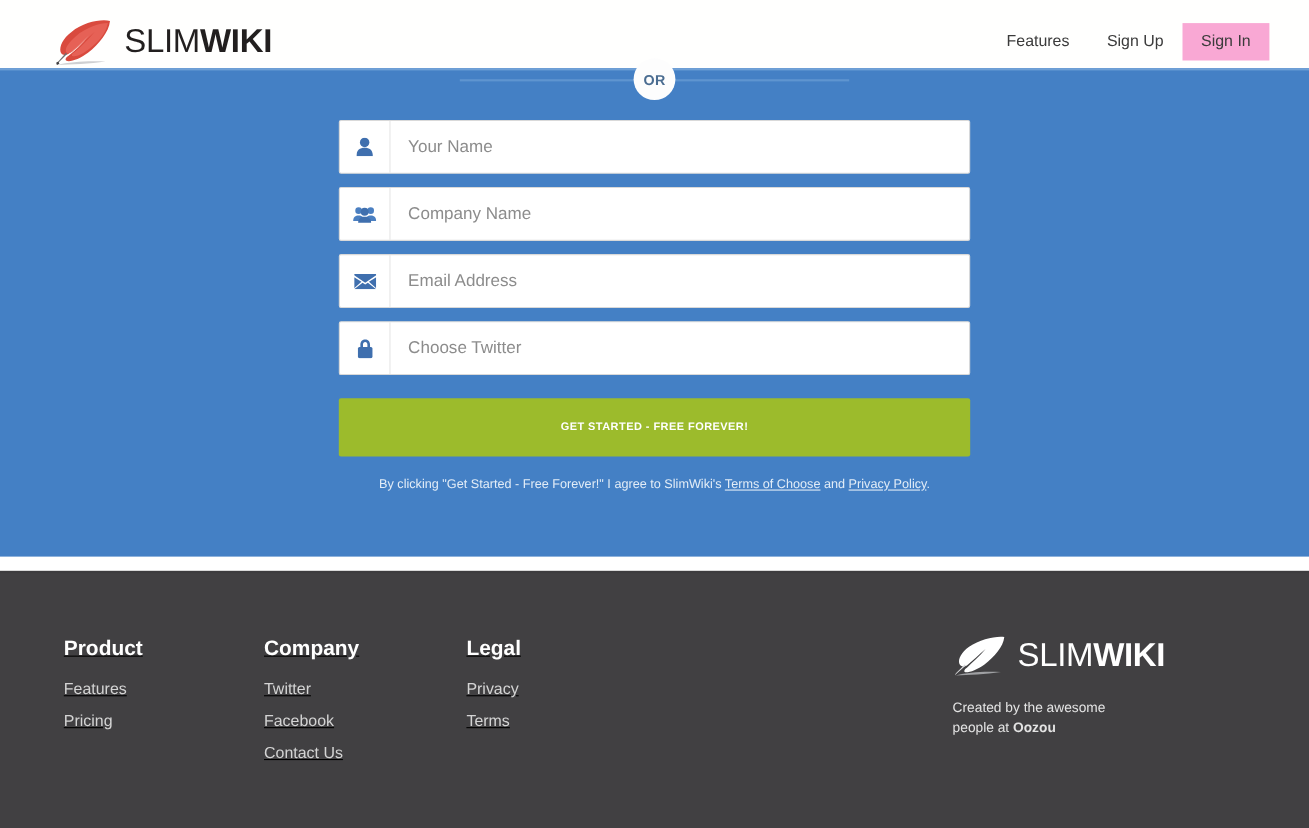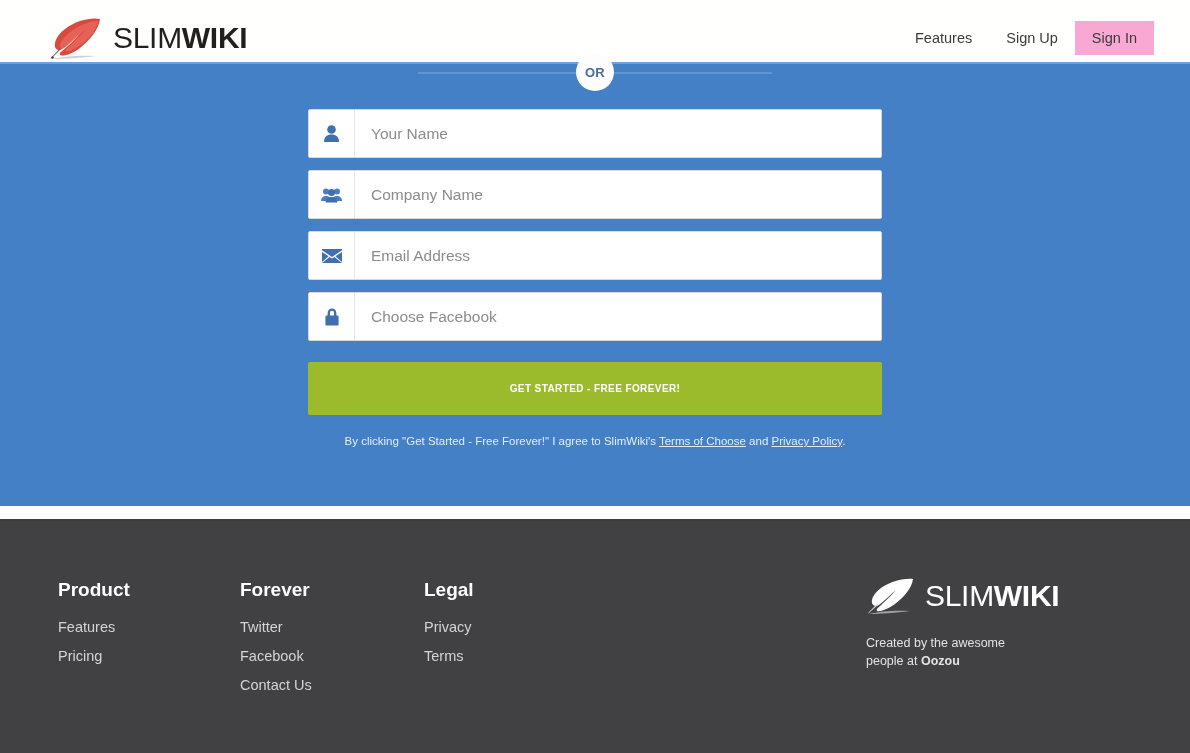--- a/index.html
+++ b/index.html
@@ -126,21 +126,21 @@
 
   
   .footer {
     position: absolute; top: 519px; left: 0;
     width: 1190px; height: 234px;
     background: #414042;
     border-top: 2px solid #3d3c3e;
   }
   .footer-inner { position: relative; width: 1190px; height: 234px; }
 
-  .fcol { position: absolute; top: 58px; }
+  .fcol { position: absolute; top: 58px; text-decoration: underline; }
   .fcol.product { left: 58px; }
   .fcol.social  { left: 240px; }
   .fcol.legal   { left: 424px; }
 
   .fcol-title {
     font-size: 19px; font-weight: 700;
     color: #ffffff;
     margin-bottom: 18px;
     white-space: nowrap;
   }
@@ -253,41 +253,41 @@
         <span class="field-placeholder">Email Address</span>
       </div>
 
       <div class="field">
         <div class="field-icon">
           <svg width="16" height="18" viewBox="0 0 16 18">
             <path d="M3.6 8 L3.6 5.2 C3.6 2.3 5.6 0.6 8 0.6 C10.4 0.6 12.4 2.3 12.4 5.2 L12.4 8 L10 8 L10 5.2 C10 3.6 9.2 2.8 8 2.8 C6.8 2.8 6 3.6 6 5.2 L6 8 Z" fill="#3f6fae"></path>
             <rect x="1.4" y="7.4" width="13.2" height="10.2" rx="1.4" fill="#3f6fae"></rect>
           </svg>
         </div>
-        <span class="field-placeholder">Choose Facebook</span>
+        <span class="field-placeholder">Choose Twitter</span>
       </div>
 
       <button class="cta">GET STARTED - FREE FOREVER!</button>
 
       <div class="terms"><span>By clicking "Get Started - Free Forever!" I agree to SlimWiki's </span><a>Terms of Choose</a><span> and </span><a>Privacy Policy</a><span>.</span></div>
 
     </div>
   </div>
 
   <div class="footer">
     <div class="footer-inner">
 
       <div class="fcol product">
         <div class="fcol-title">Product</div>
         <a class="fcol-link">Features</a>
         <a class="fcol-link">Pricing</a>
       </div>
 
       <div class="fcol social">
-        <div class="fcol-title">Forever</div>
+        <div class="fcol-title">Company</div>
         <a class="fcol-link">Twitter</a>
         <a class="fcol-link">Facebook</a>
         <a class="fcol-link">Contact Us</a>
       </div>
 
       <div class="fcol legal">
         <div class="fcol-title">Legal</div>
         <a class="fcol-link">Privacy</a>
         <a class="fcol-link">Terms</a>
       </div>

